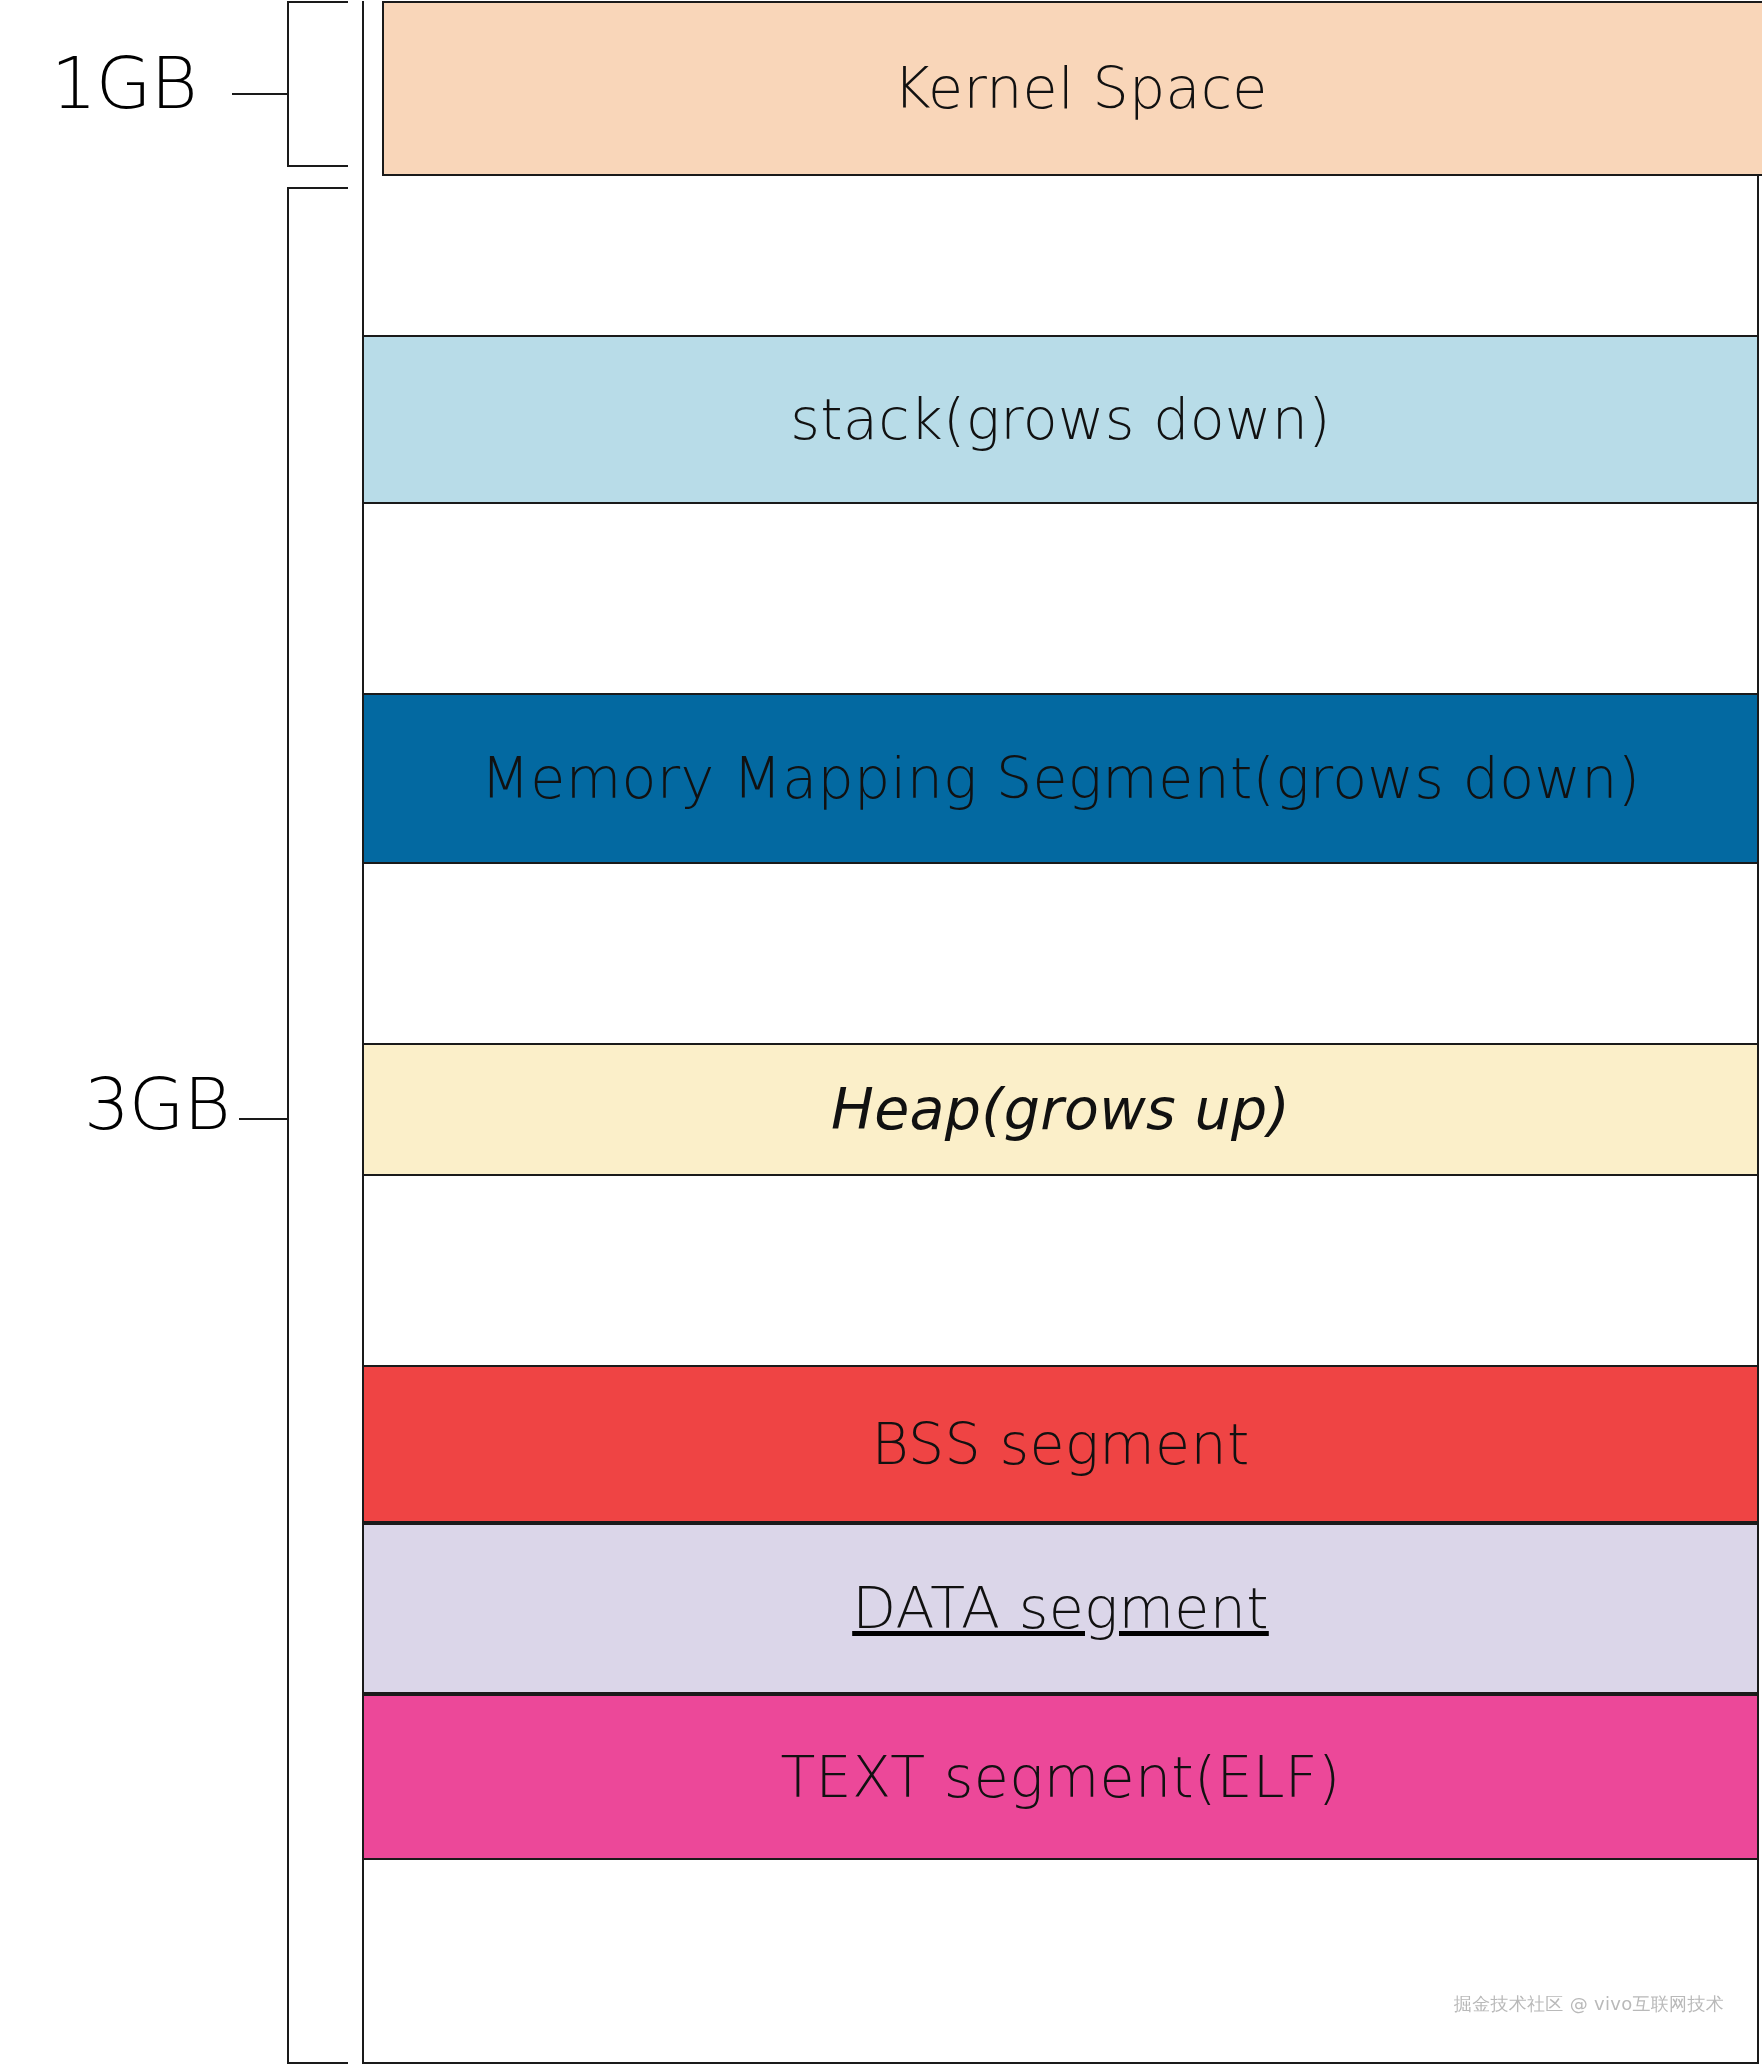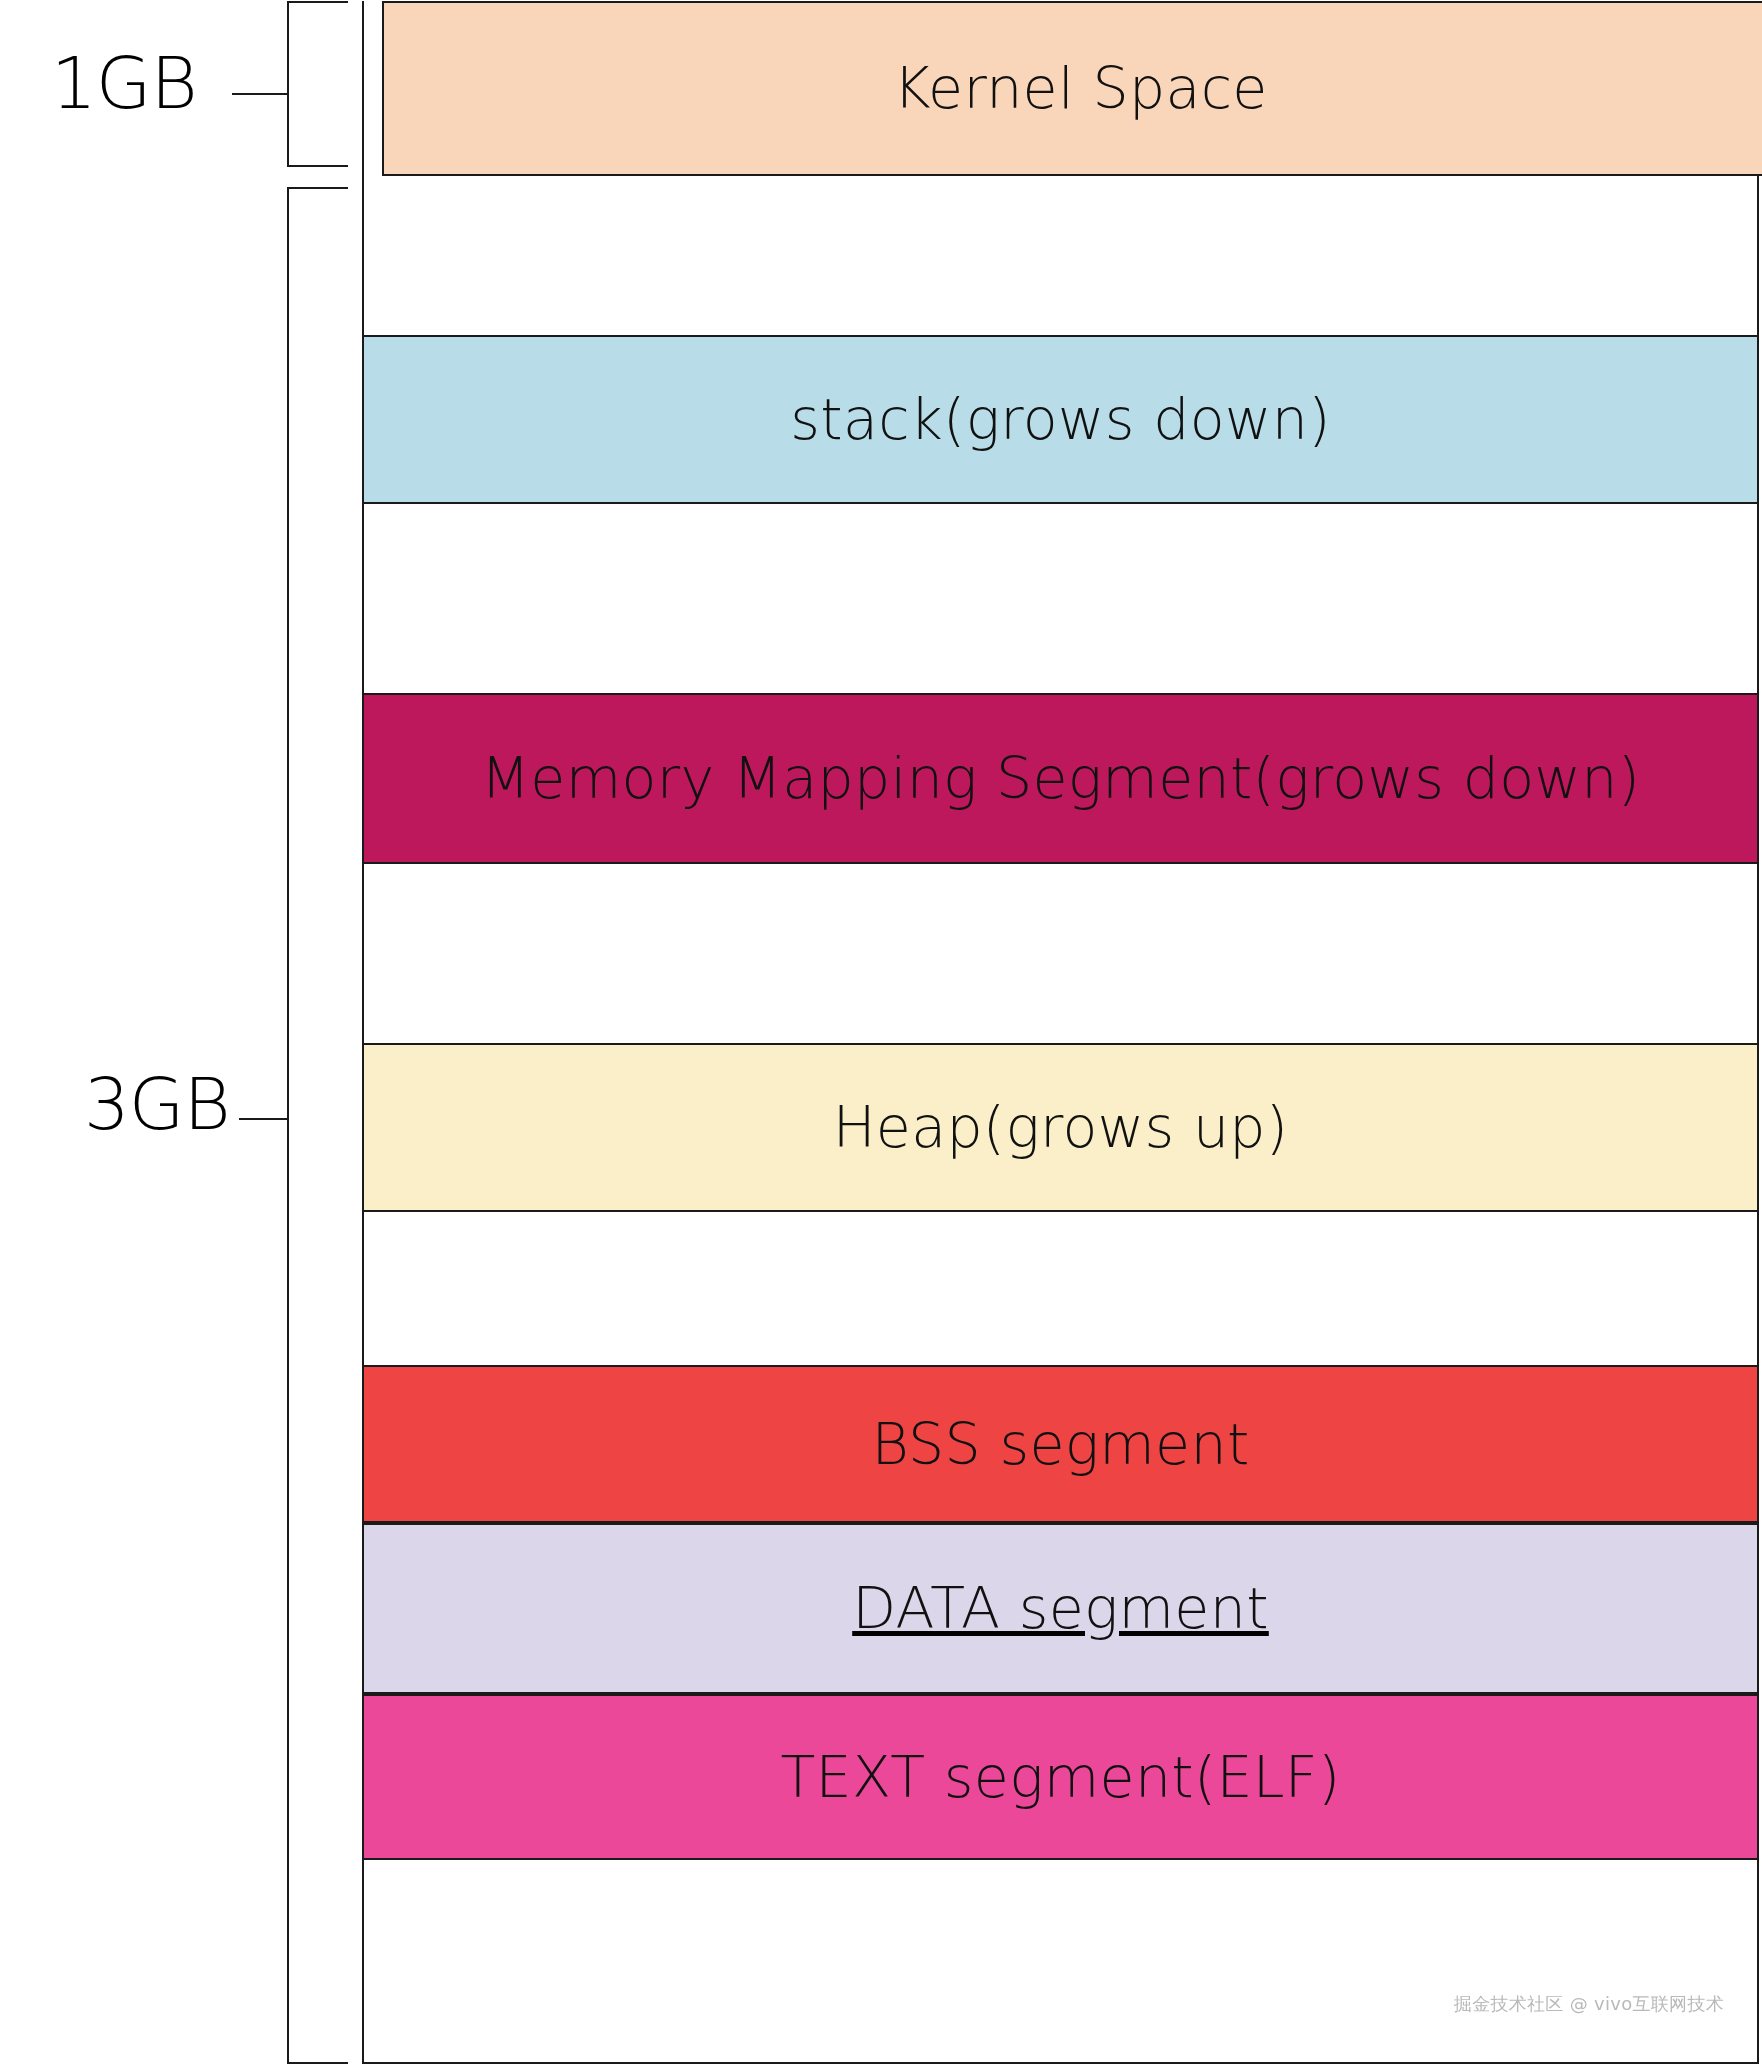--- a/index.html
+++ b/index.html
@@ -96,21 +96,21 @@
     font-size: 57px;
     color: #111111;
     letter-spacing: 0.3px;
     white-space: nowrap;
     line-height: 1;
   }
 
   #seg-kernel   { top: 1.1px;    height: 175px; margin-left: 20px;  }
   #seg-stack    { top: 335px;  height: 169px;  }
   #seg-mmap     { top: 693px; height: 171px;  }
-  #seg-heap     { top: 1043px; height: 169px;  }
+  #seg-heap     { top: 1043px; height: 133px; font-style: italic;  }
   #seg-bss      { top: 1365px; height: 158px;  }
   #seg-data     { top: 1523px; height: 171px; text-decoration: underline;  }
   #seg-text     { top: 1694px; height: 166px;  }
 
   
   #watermark {
     position: absolute;
     right: 38px;
     top: 1992px;
     font-family: "DejaVu Sans", "Liberation Sans", sans-serif;
@@ -138,21 +138,21 @@
   <div id="memory-column" style="border-color: rgb(26, 26, 26);"></div>
 
   <div class="segment" id="seg-kernel" style="background-color: rgb(249, 214, 185); border-color: rgb(26, 26, 26);">
     <span class="segment-label">Kernel Space</span>
   </div>
 
   <div class="segment" id="seg-stack" style="background-color: rgb(184, 220, 232); border-color: rgb(26, 26, 26);">
     <span class="segment-label">stack(grows down)</span>
   </div>
 
-  <div class="segment" id="seg-mmap" style="background-color: #be185d; border-color: rgb(26, 26, 26);">
+  <div class="segment" id="seg-mmap" style="background-color: #0369a1; border-color: rgb(26, 26, 26);">
     <span class="segment-label">Memory Mapping Segment(grows down)</span>
   </div>
 
   <div class="segment" id="seg-heap" style="background-color: rgb(251, 239, 201); border-color: rgb(26, 26, 26);">
     <span class="segment-label">Heap(grows up)</span>
   </div>
 
   <div class="segment" id="seg-bss" style="background-color: #ef4444; border-color: rgb(26, 26, 26);">
     <span class="segment-label">BSS segment</span>
   </div>

